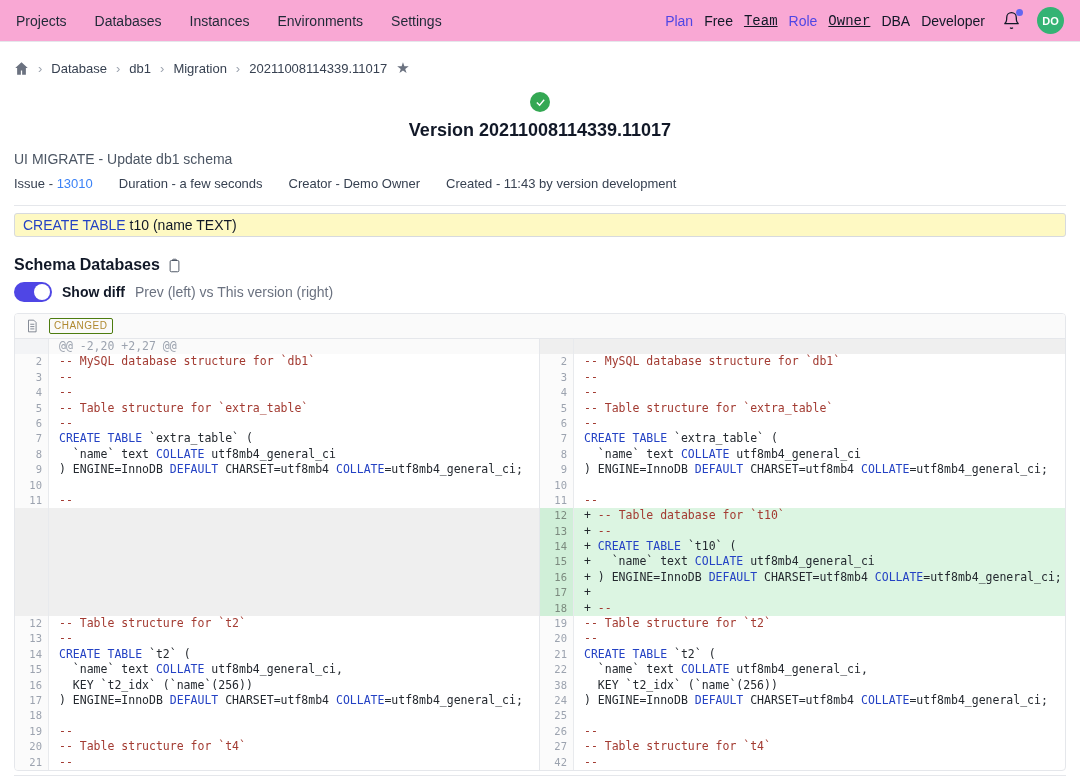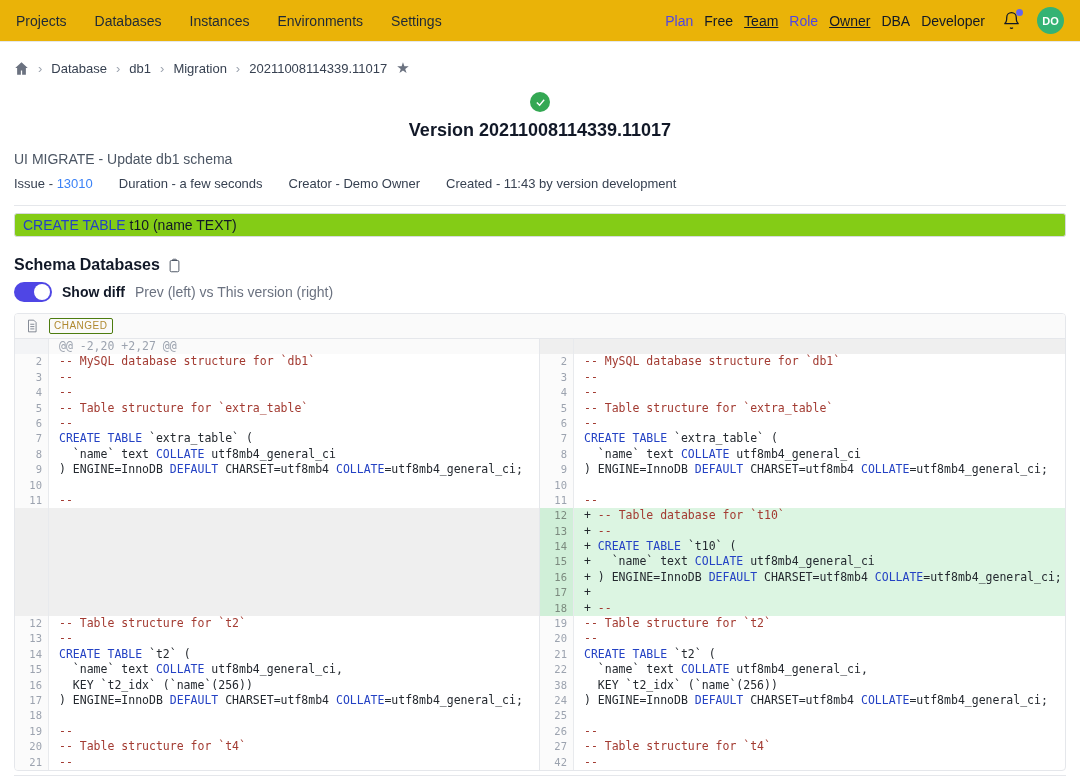--- a/index.html
+++ b/index.html
@@ -1,26 +1,26 @@
 <!DOCTYPE html>
 <html><head>
 <meta charset="utf-8">
 <style>
   * { margin:0; padding:0; box-sizing:border-box; }
   html,body { width:1080px; height:784px; background:#ffffff; overflow:hidden;
     font-family:"Liberation Sans", sans-serif; color:#111827; }
 
   
   .topnav { height:42px; display:flex; align-items:center; justify-content:space-between;
-    padding:0 16px; border-bottom:1px solid #e5e7eb; background:#eab308; }
+    padding:0 16px; border-bottom:1px solid #e5e7eb; background:#f9a8d4; }
   .nav-left { display:flex; gap:28px; }
   .nav-left span { font-size:14px; color:#1f2937; cursor:pointer; }
   .nav-right { display:flex; align-items:center; gap:11px; font-size:14px; color:#111827; }
   .nav-right .accent { color:#4f46e5; }
-  .nav-right .u { text-decoration:underline; cursor:pointer; }
+  .nav-right .u { text-decoration:underline; cursor:pointer;font-family:Liberation Mono, monospace; }
   .bell { position:relative; width:20px; height:20px; margin-left:6px; cursor:pointer; }
   .bell svg { width:19px; height:19px; stroke:#111827; fill:none; stroke-width:1.6; }
   .bell .dot { position:absolute; top:-2px; right:-1px; width:7px; height:7px;
     border-radius:50%; background:#6366f1; }
   .avatar { width:27px; height:27px; border-radius:50%; background:#34b374; color:#fff;
     font-size:11px; font-weight:700; display:flex; align-items:center; justify-content:center;
     cursor:pointer; margin-left:4px; }
 
   .content { padding:0 14px; }
 
@@ -44,21 +44,21 @@
 
   .hr { border-top:1px solid #e5e7eb; margin-top:14px; }
 
   
   .sec-head { display:flex; align-items:center; gap:7px; margin-top:13px; }
   .sec-head h2 { font-size:16px; font-weight:600; color:#111827; }
   .copy-icon { cursor:pointer; display:flex; }
   .copy-icon svg { width:15px; height:15px; stroke:#374151; fill:none; stroke-width:1.4; }
 
   .stmt-box { margin-top:7px; border:1px solid #d7dade; border-radius:3px;
-    padding:3px 8px; font-size:14px; color:#111827; background:#84cc16; }
+    padding:3px 8px; font-size:14px; color:#111827; background:#fef9c3; }
   .stmt-box .kw { color:#2442c4; }
 
   .snap-head { margin-top:19px; }
   .toggle-row { display:flex; align-items:center; gap:10px; margin-top:8px; }
   .toggle { width:38px; height:20px; border-radius:10px; background:#4f46e5;
     position:relative; cursor:pointer; flex:0 0 auto; }
   .toggle .knob { position:absolute; top:2px; right:2px; width:16px; height:16px;
     background:#fff; border-radius:50%; }
   .toggle-label { font-size:14px; font-weight:700; color:#111827; }
   .toggle-hint { font-size:14px; color:#6b7280; }

